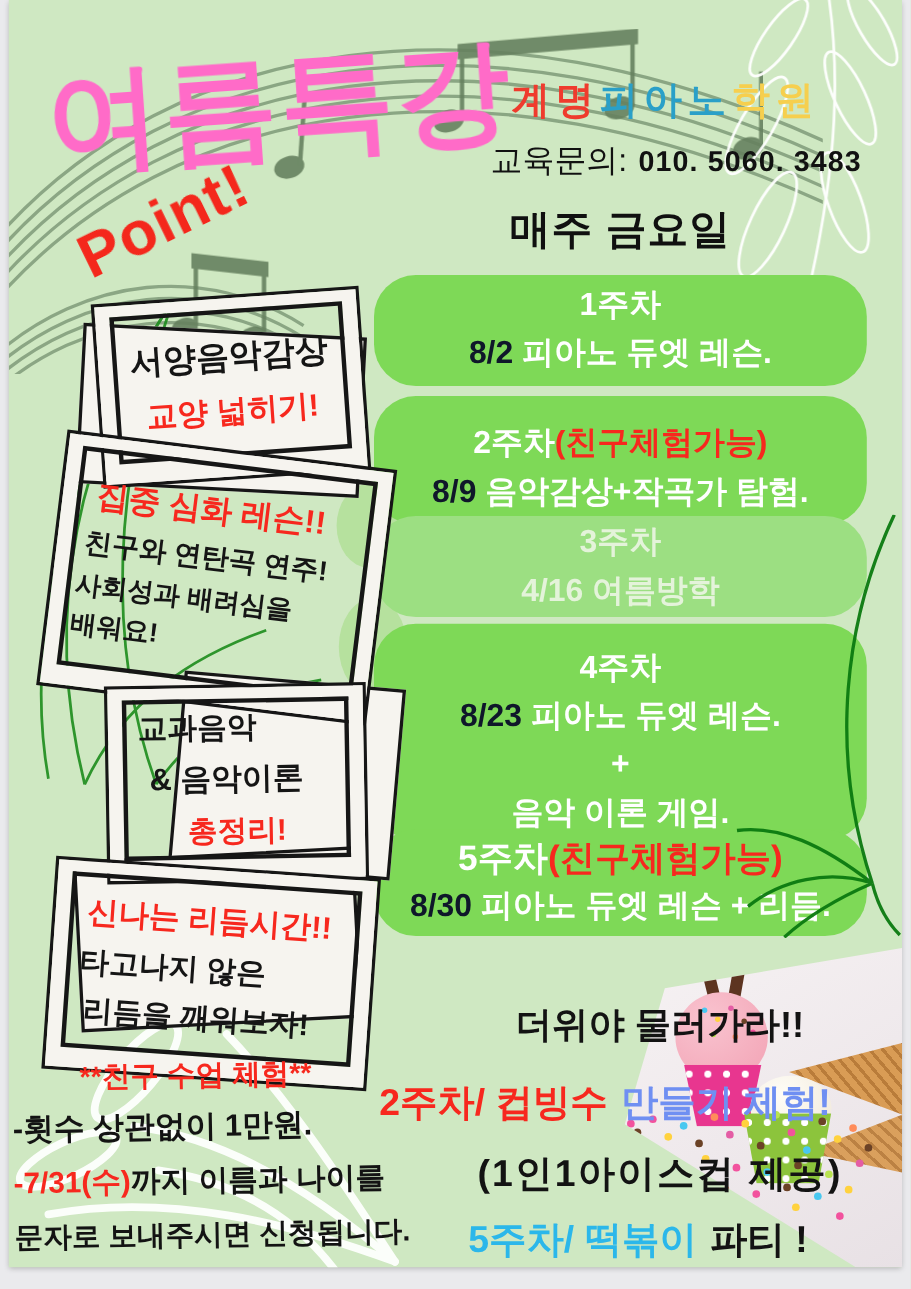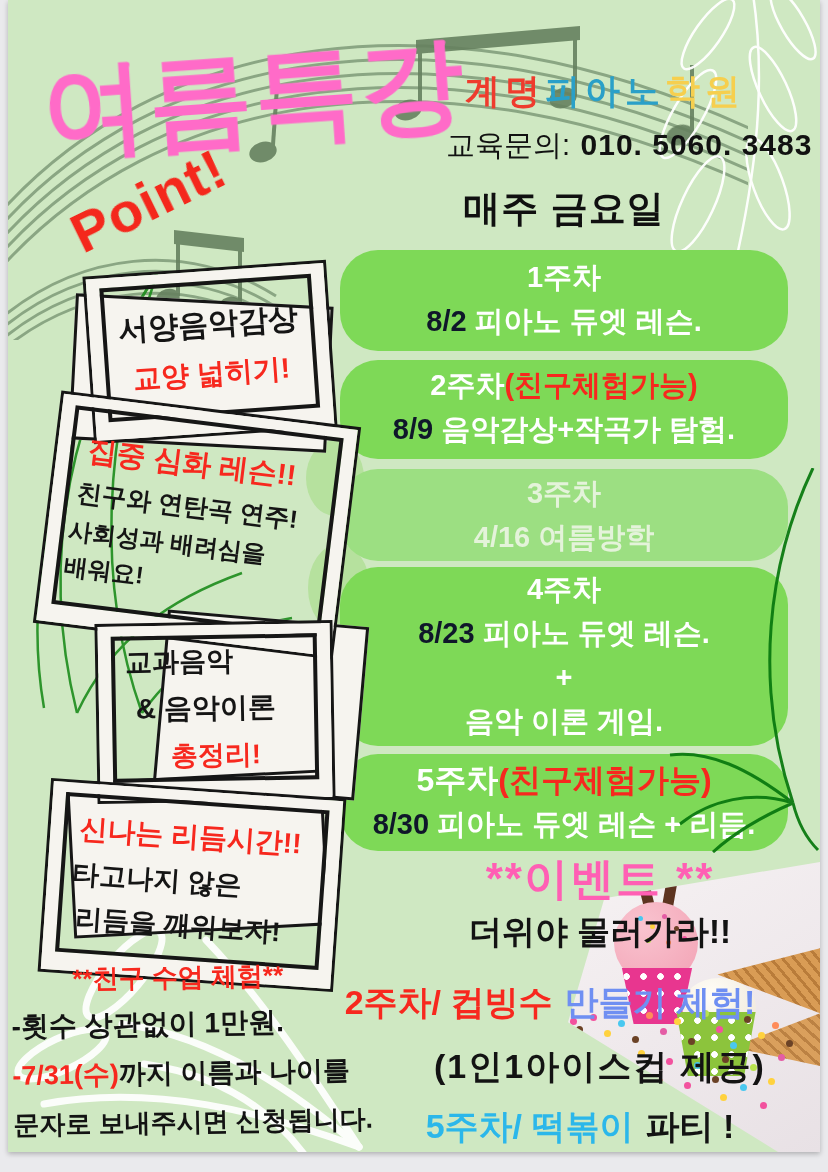--- a/index.html
+++ b/index.html
@@ -21,35 +21,35 @@
 
   
   .title{left:34px;top:40px;width:440px;font-size:104px;line-height:1.08;font-weight:800;
          color:#ff6bc8;transform:rotate(-4deg);letter-spacing:2px;z-index:2;margin:0;}
   .point{left:58px;top:168px;font-size:56px;font-weight:800;color:#f4281c;
          transform:rotate(-26deg);z-index:3;letter-spacing:1px;}
   .brand{left:436px;top:68px;font-size:35px;font-weight:800;letter-spacing:5px;z-index:2;white-space:nowrap;}
   .brand .b-red{color:#ef3b2d;margin-left:21px;} .brand .b-teal{color:#2aa0c8;} .brand .b-yellow{color:#f6cf4e;}
   .contact{left:438px;top:126px;z-index:2;white-space:nowrap;color:#111;}
   .contact .c-label{font-size:29px;font-weight:400;text-align:right;}
-  .contact .c-phone{font-size:30px;font-weight:800;letter-spacing:1px;margin-left:6px;}
+  .contact .c-phone{font-size:26px;font-weight:800;letter-spacing:1px;margin-left:6px;}
   .sched-head{left:332px;top:184px;width:448px;text-align:center;font-size:37px;font-weight:900;
               color:#101010;z-index:2;letter-spacing:1px;}
 
   
   .wbox{left:332px;width:448px;border-radius:38px;background:#7ed957;text-align:center;
         color:#fff;font-weight:800;z-index:1;}
   .wbox .l{font-size:29px;line-height:44px;white-space:nowrap;}
   .wbox .date{color:#0f172a;margin-right:8px;}
   .wbox .badge{color:#f7281e;}
   #box1{top:250px;height:96px;padding-top:5px;}
-  #box2{top:360px;height:96px;padding-top:3px;}
+  #box2{top:360px;height:96px;padding-top:21px;}
   #box3{top:469px;height:90px;padding-top:2px;background:#9cdf82;color:#e4f3da;}
   #box3 .date{color:#e4f3da;margin-right:8px;}
-  #box4{top:567px;height:179px;padding-top:0;}
+  #box4{top:567px;height:179px;padding-top:18px;}
   #box5{top:754px;height:93px;padding-top:4px;}
   #box5 .big{font-size:32px;}
 
   
   .frame{border:3px solid #161616;background:transparent;z-index:2;}
   .mat{width:100%;height:100%;box-sizing:border-box;border-style:solid;border-color:#f6f4ef;
        border-width:10px 13px 18px;}
   .inner{width:100%;height:100%;box-sizing:border-box;border:4px solid #161616;
          display:flex;flex-direction:column;justify-content:center;}
   .ghost{background:#f6f4ef;border:3px solid #161616;z-index:1;}
@@ -303,21 +303,20 @@
     <div class="abs cone" id="cone1"></div>
     <div class="abs cone" id="cone2"></div>
     <div class="abs scoop-pink"></div>
     <div class="abs mini-spr"></div>
     <div class="abs cup cup-pink"></div>
     <div class="abs scoop-white"></div>
     <div class="abs cup cup-green"></div>
     <div class="abs sprinkles"></div>
   </div>
 
-  <div class="abs ev" id="ev-h">**이벤트 **</div>
   <div class="abs ev" id="ev-1">더위야 물러가라!!</div>
   <div class="abs ev" id="ev-2">
     <span class="red gap-r">2주차/ 컵빙수</span><span class="blue-v">만들기 체험!</span>
   </div>
   <div class="abs ev" id="ev-3">(1인1아이스컵 제공)</div>
   <div class="abs ev" id="ev-4">
     <span class="cyan gap-r">5주차/ 떡볶이</span><span>파티 !</span>
   </div>
 
  </div>

